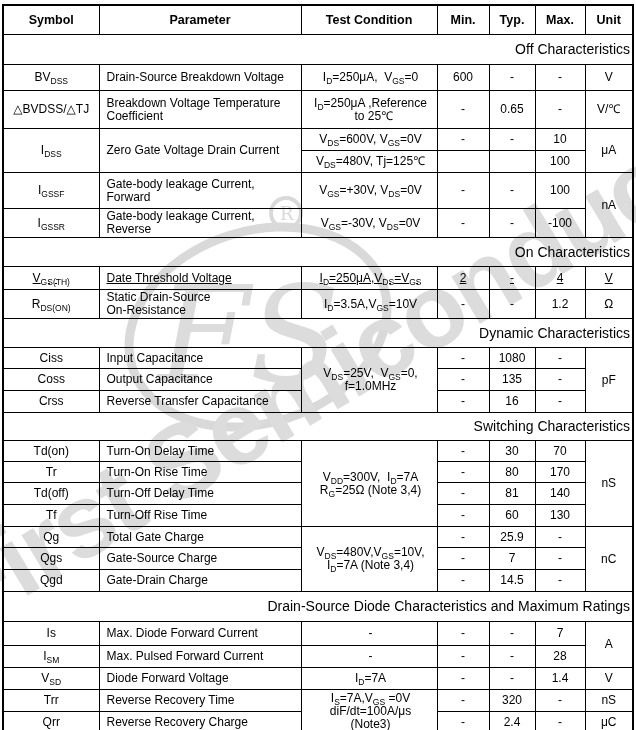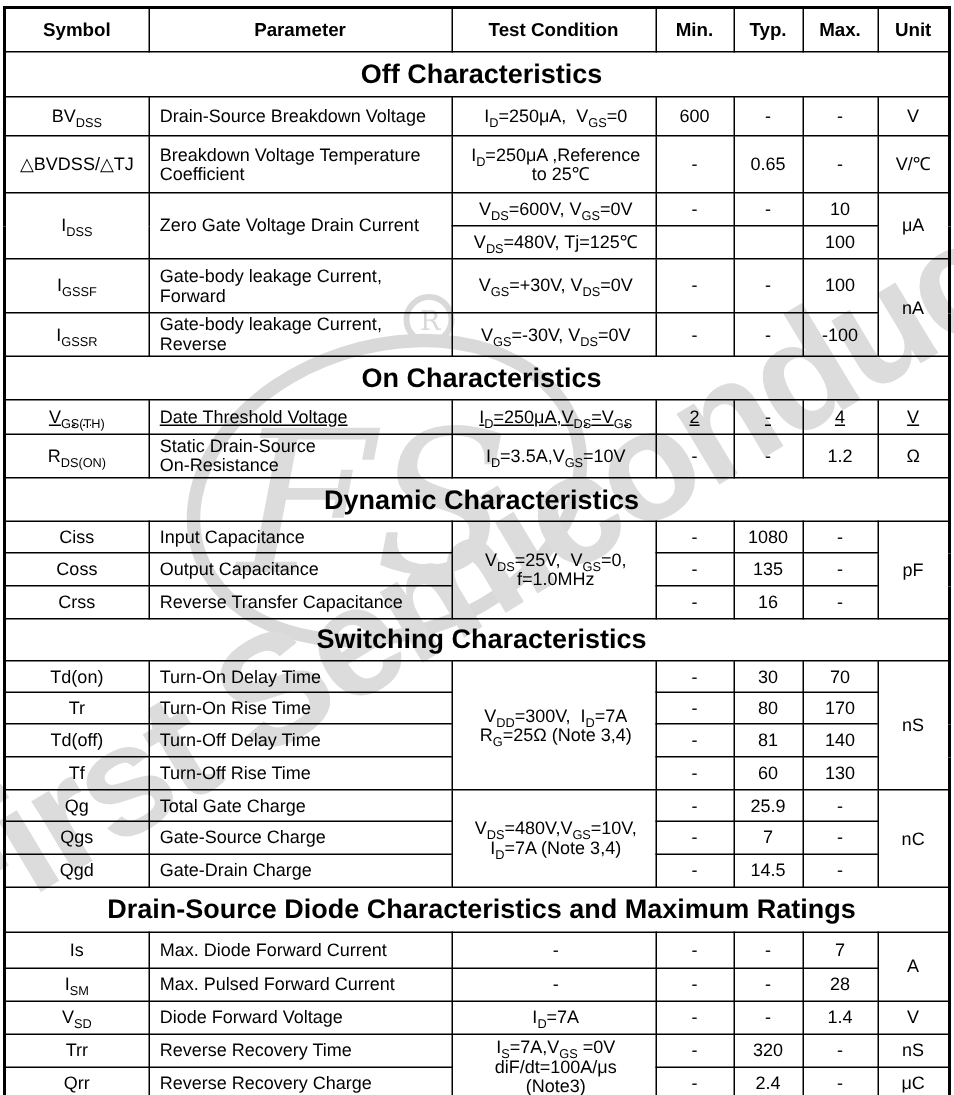--- a/index.html
+++ b/index.html
@@ -29,21 +29,21 @@
     border:1px solid #000;
     font-size:12px;line-height:13px;
     text-align:center;vertical-align:middle;
     padding:1px 2px;overflow:hidden;
   }
   table{border:2px solid #000;}
   th{font-size:12.5px;font-weight:bold;height:26px;}
   td.al{text-align:left;padding-left:7px;}
   td.cond{text-align:center;padding-left:5px;}
   tr.sec td{
-    font-size:18px;font-weight:bold;text-align:center;padding-left:8px;
+    font-size:14px;font-weight:normal;text-align:right;padding-left:8px;
   }
   sub{font-size:8.5px;line-height:0;}
 </style>
 </head>
 <body>
 
 <div class="wm-layer">
   <svg class="wm-logo" width="330" height="270" viewBox="0 0 330 270">
     <ellipse cx="158" cy="142" rx="132" ry="96" fill="none" stroke="#d9d9d9" stroke-width="9" transform="rotate(-18 158 142)"></ellipse>
     <text x="58" y="196" font-family="DejaVu Serif, serif" font-style="italic" font-size="132" fill="#dcdcdc">FS</text>

